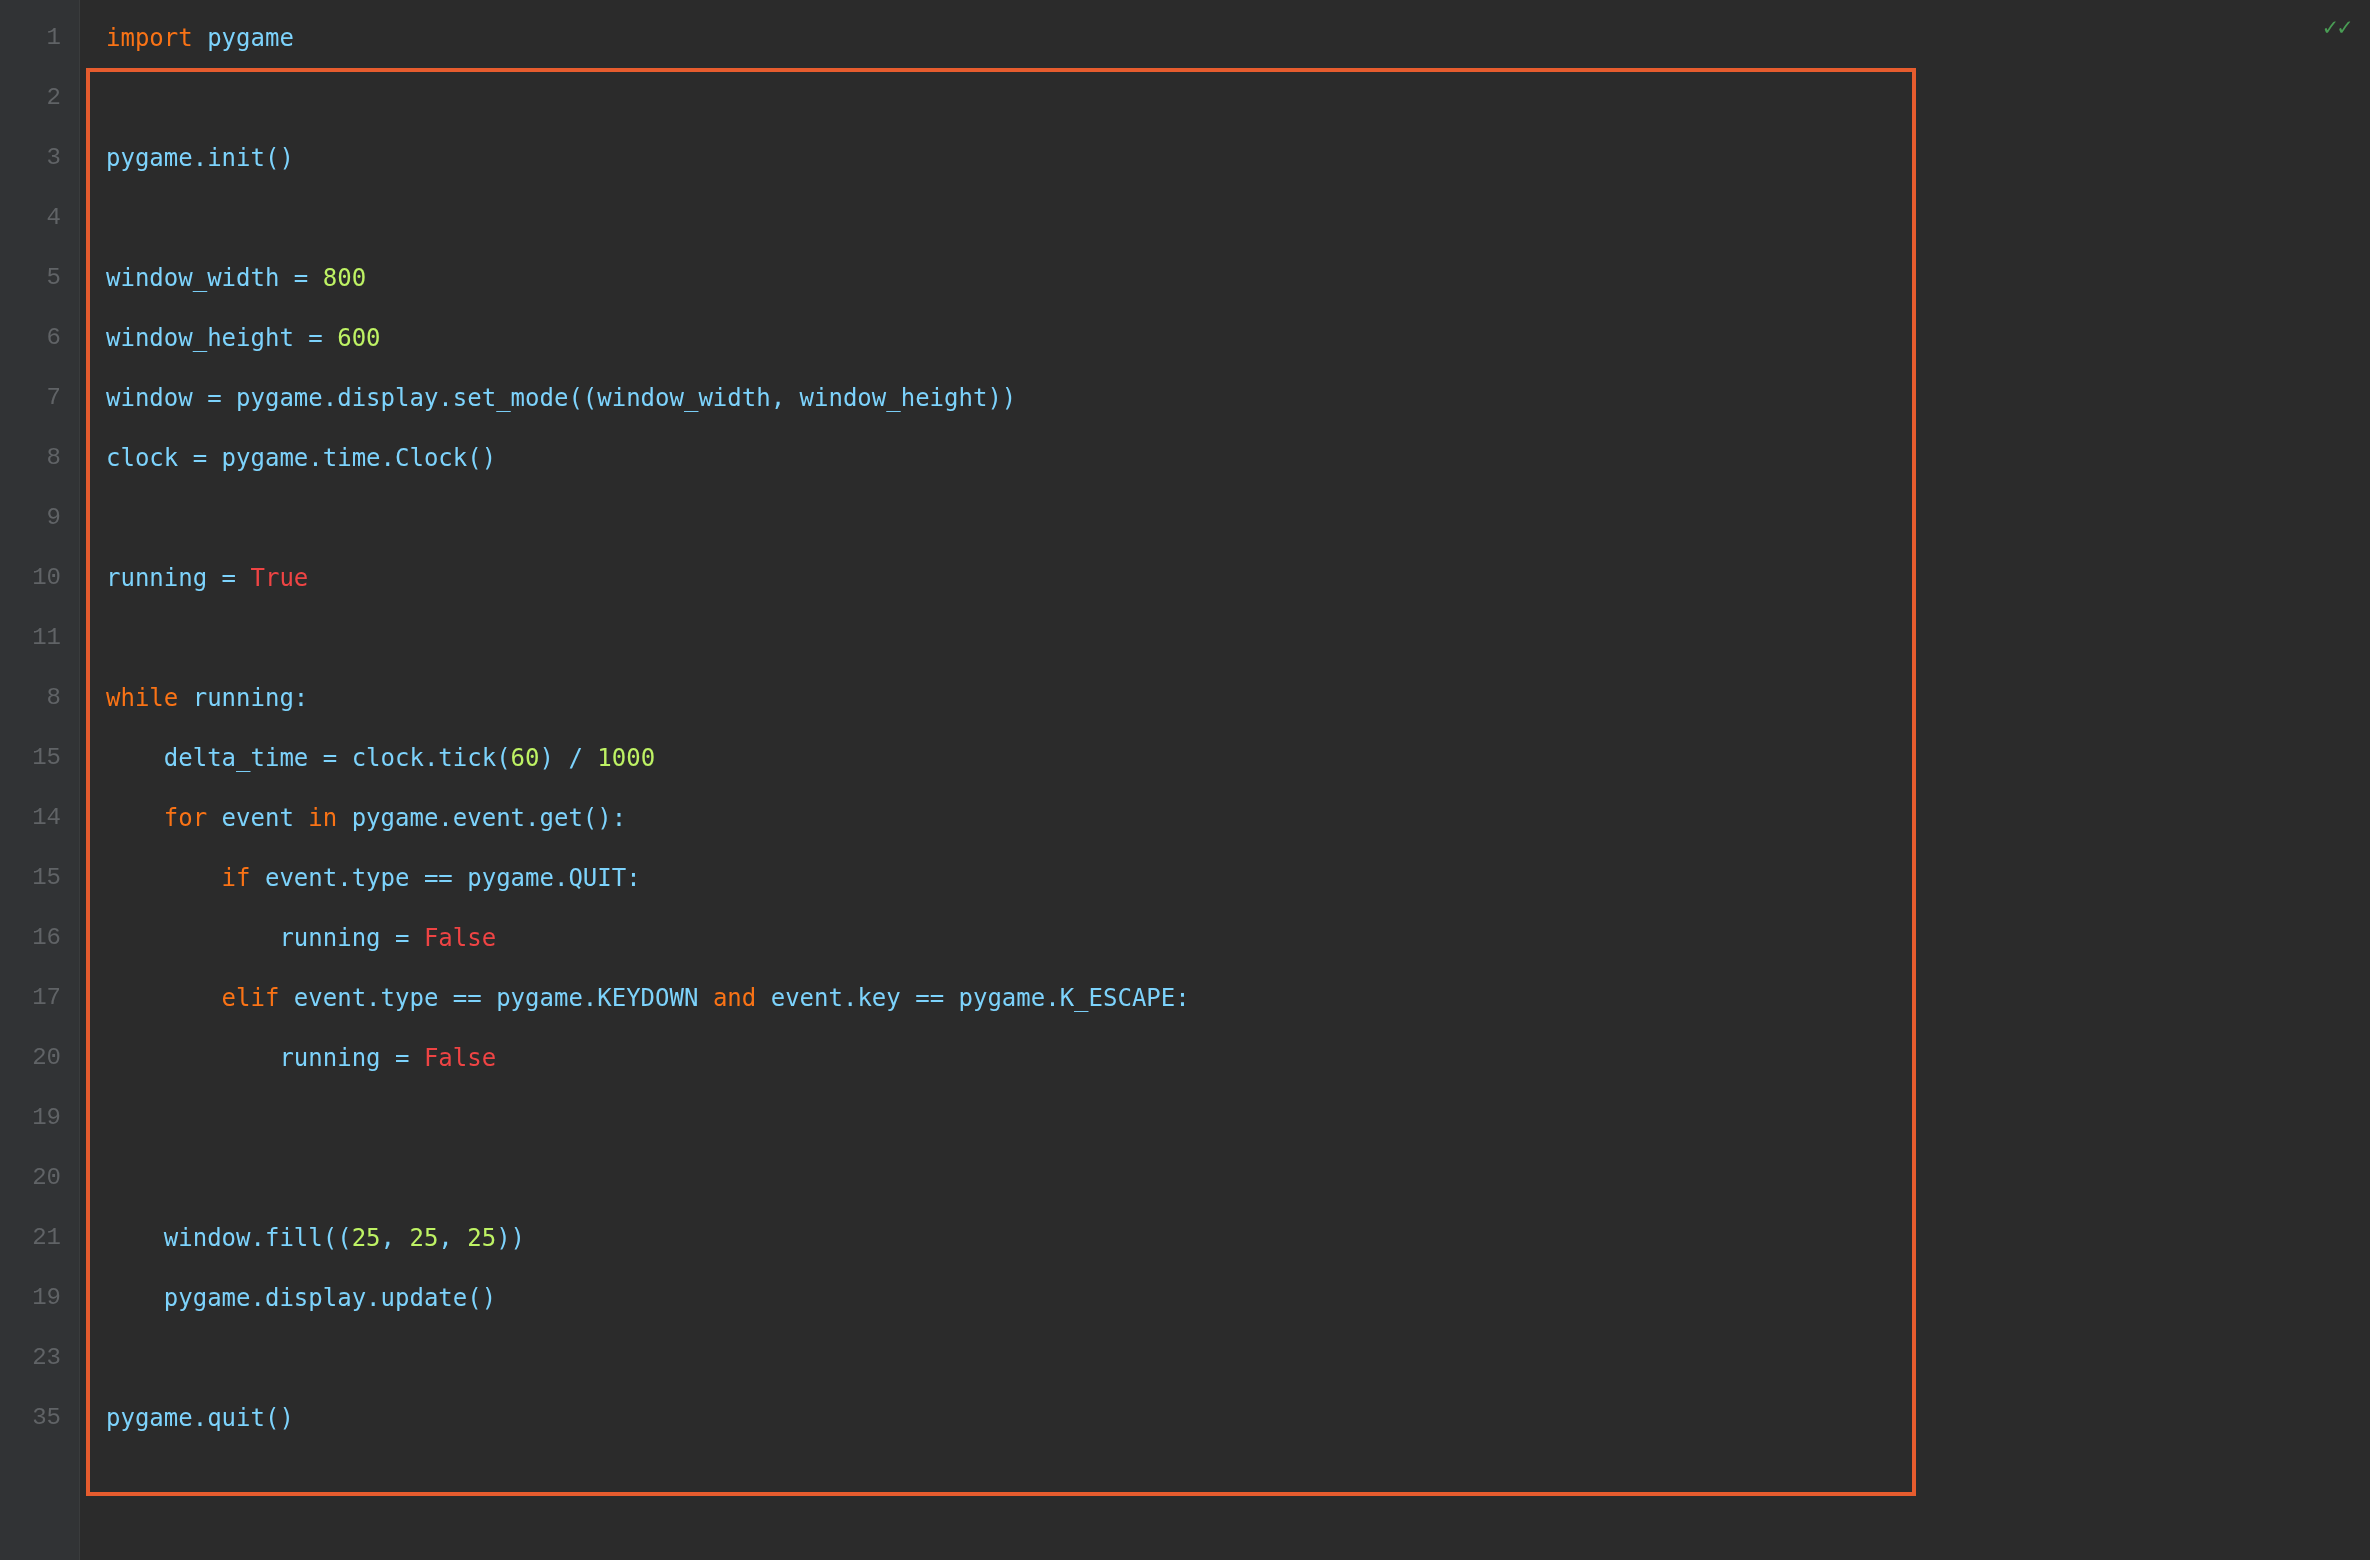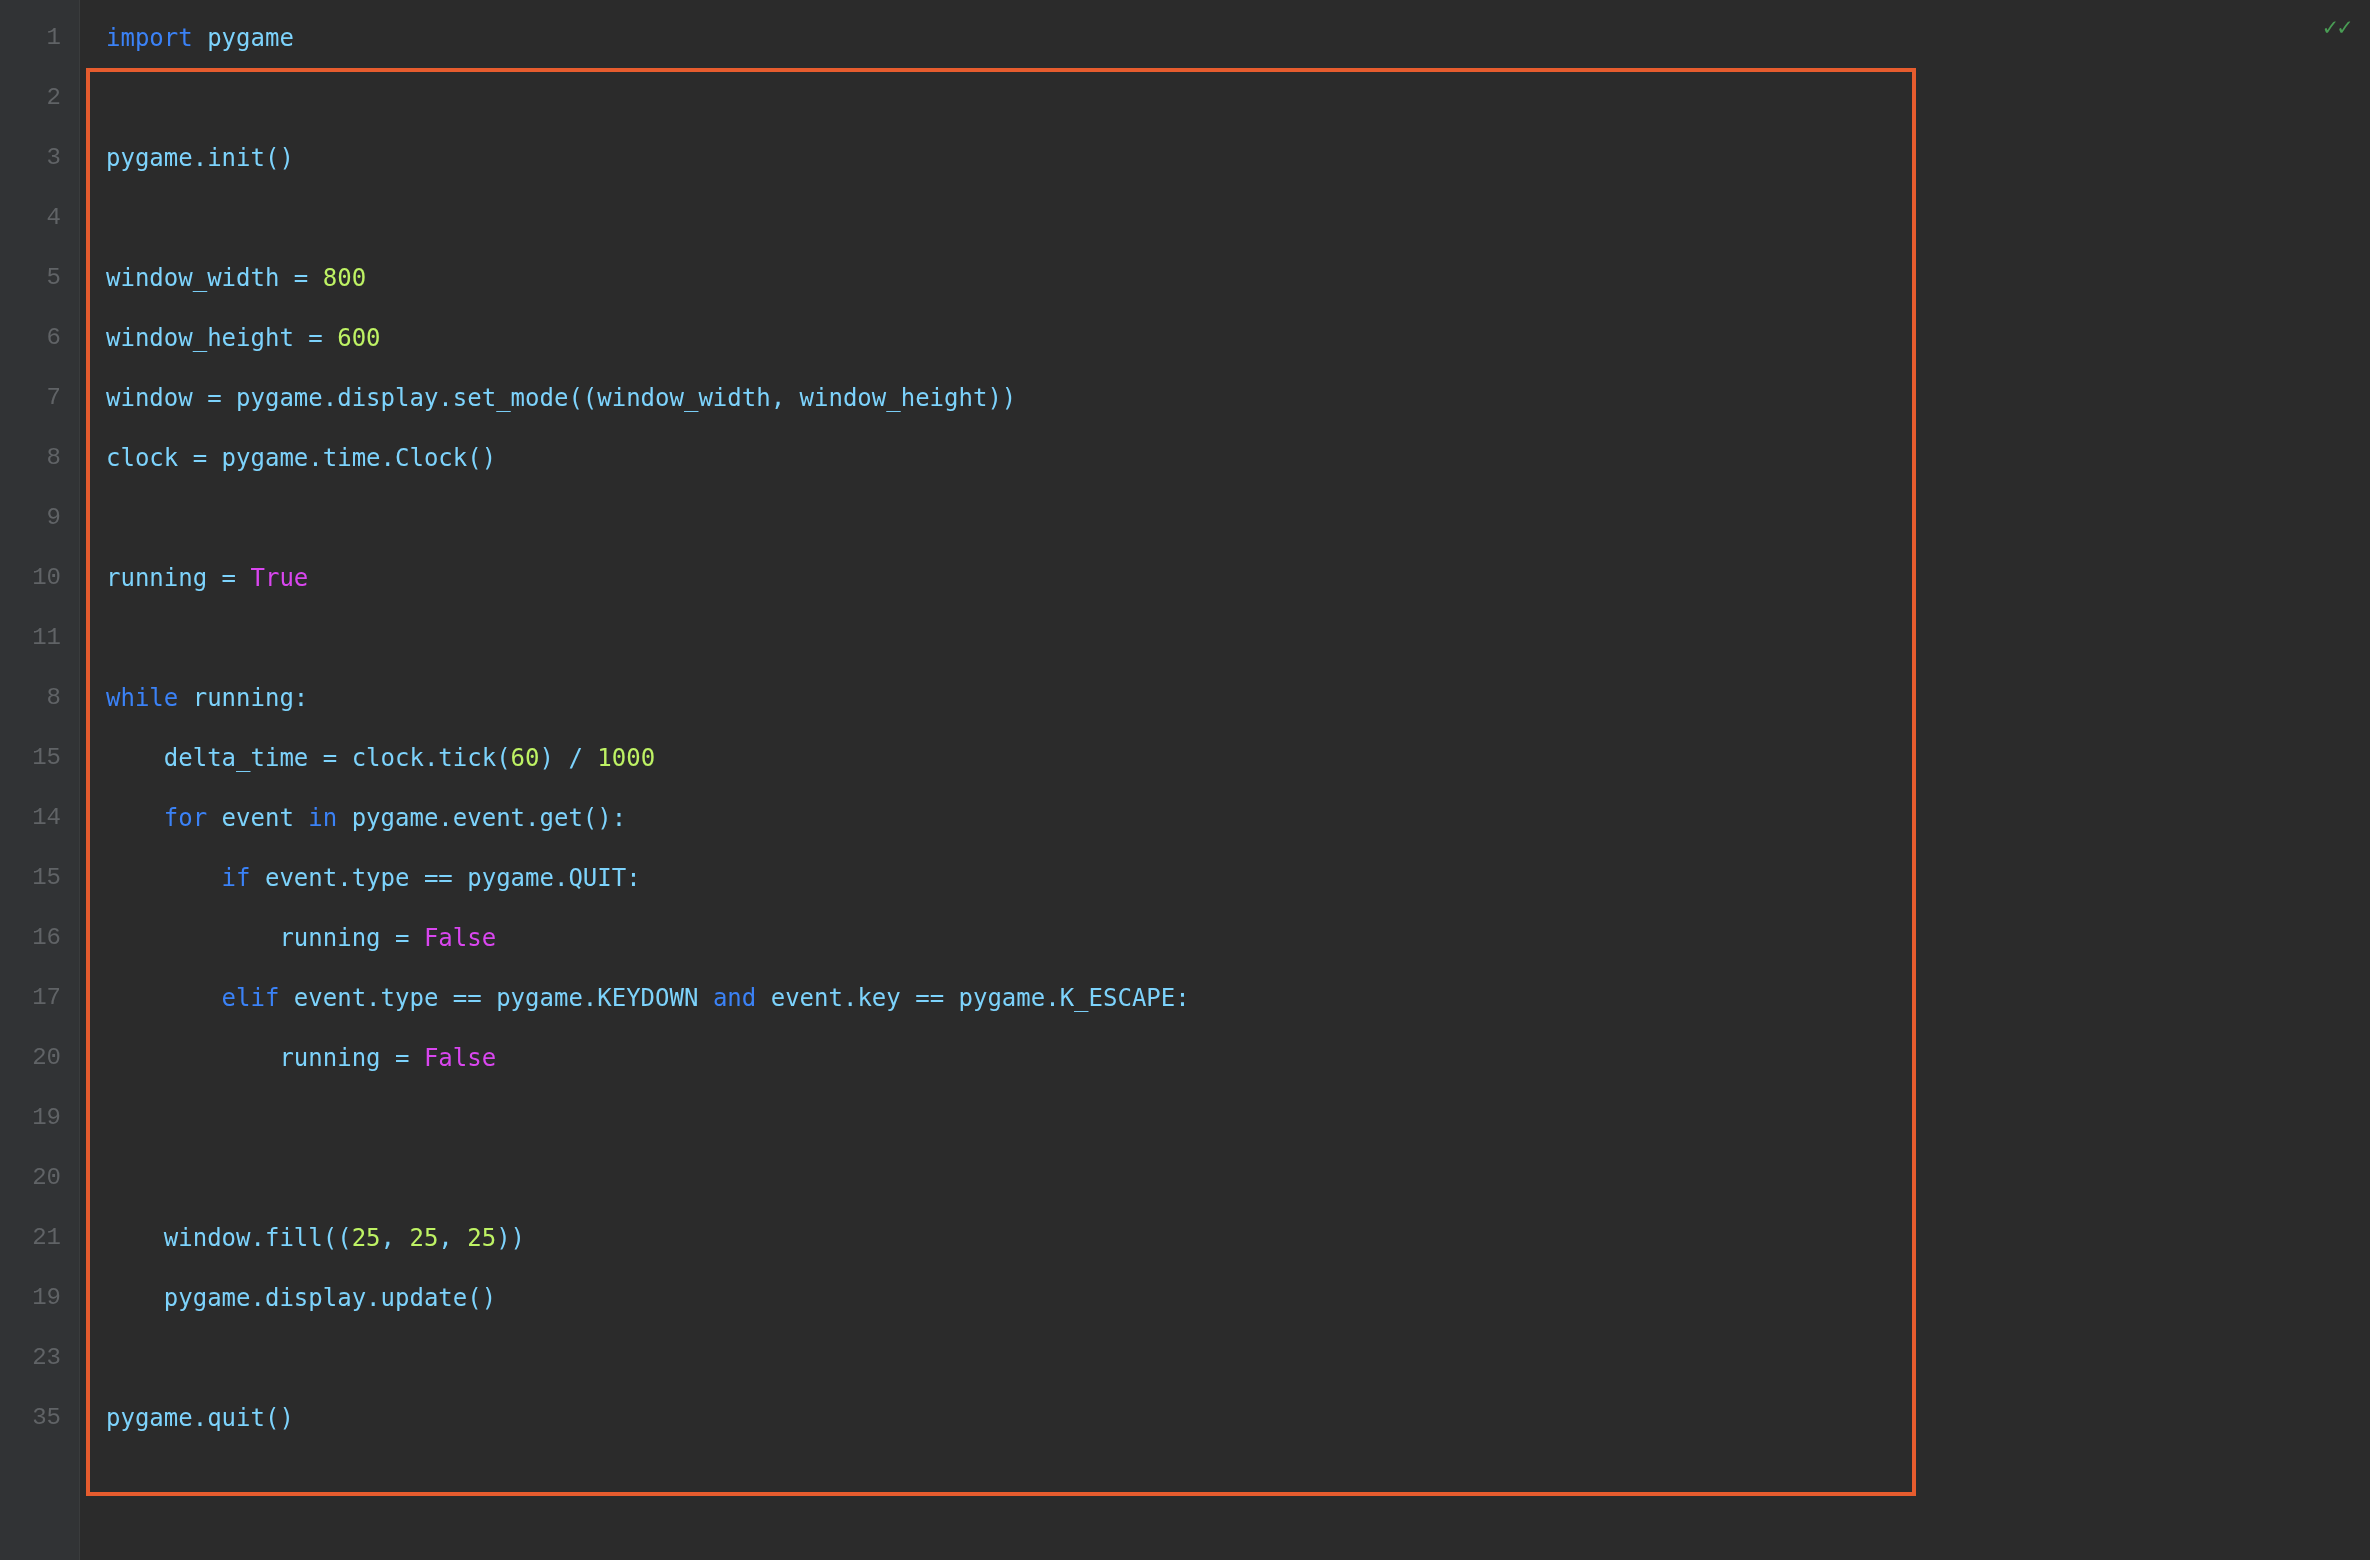--- a/index.html
+++ b/index.html
@@ -50,25 +50,25 @@
     margin: 0;
     white-space: pre;
     position: relative;
   }
   .row {
     height: 60px;
     line-height: 60px;
     display: block;
     padding-left: 12px;
   }
-  .kw  { color: #3b82f6; }
+  .kw  { color: #f97316; }
   .num { color: #bef264; }      
   .op  { color: #a9b7c6; }      
   .id  { color: #7dd3fc; }      
-  .const { color: #d946ef; }
+  .const { color: #ef4444; }
   .status-icon {
     position: absolute;
     top: 10px;
     right: 18px;
     color: #499c54;
     font-size: 24px;
     user-select: none;
   }
   .line-text { white-space: pre; }
 </style>

